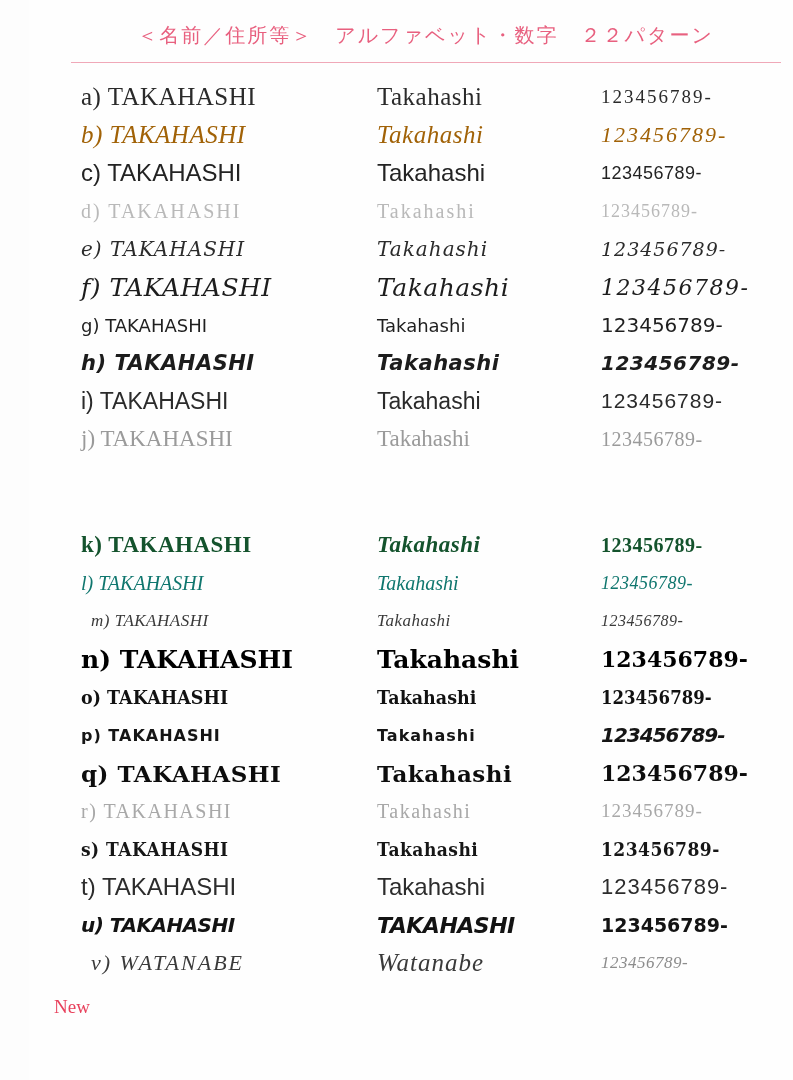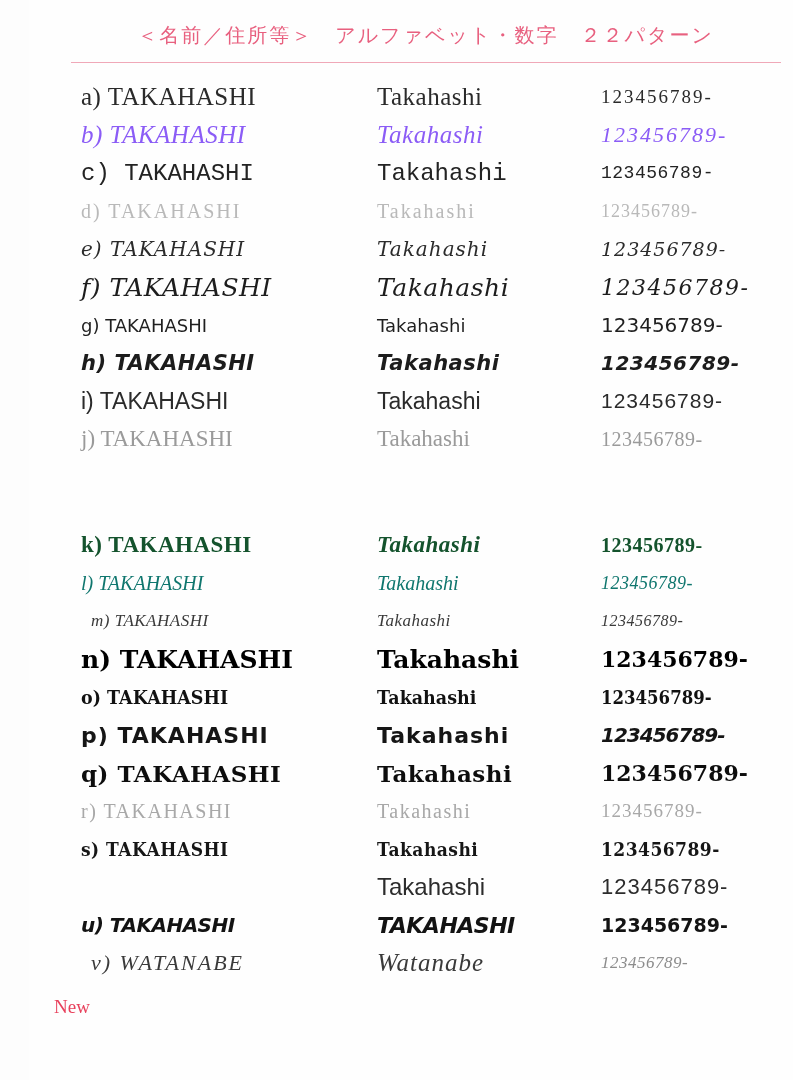--- a/index.html
+++ b/index.html
@@ -94,24 +94,24 @@
     font-size: 19px;
     font-family: "Liberation Serif", serif;
     font-style: normal;
   }
 
   
   
   .s-a  { font-family: "Liberation Serif", serif; font-size: 25px; color: #2a2a2a; font-weight: 400; letter-spacing: 0.5px;}
   .s-a.num { font-size: 19px; letter-spacing: 2px; }
   
-  .s-b  { font-family: "Liberation Serif", serif; font-style: italic; font-size: 25px; color: #8b5cf6; letter-spacing: 0.5px;}
+  .s-b  { font-family: "Liberation Serif", serif; font-style: italic; font-size: 25px; color: #a16207; letter-spacing: 0.5px;}
   .s-b.num { font-size: 22px; letter-spacing: 2px; }
   
-  .s-c  { font-family: Liberation Mono, monospace; font-size: 24px; color: #232323; font-weight: 400;}
+  .s-c  { font-family: Liberation Sans, sans-serif; font-size: 24px; color: #232323; font-weight: 400;}
   .s-c.num { font-size: 18px; letter-spacing: 0.5px; }
   
   .s-d  { font-family: "Liberation Serif", serif; font-size: 20px; color: #b9b9b9; letter-spacing: 2px;}
   .s-d.num { font-size: 18px; letter-spacing: 1px;}
   
   .s-e  { font-family: "DejaVu Serif", serif; font-style: italic; font-size: 20px; color: #2b2b2b; letter-spacing: 1px;}
   .s-e.num { font-size: 19px; letter-spacing: 1px;}
   
   .s-f  { font-family: "DejaVu Serif", serif; font-style: italic; font-size: 25px; color: #1d1d1d; letter-spacing: 0.5px;}
   .s-f.num { font-size: 22px; letter-spacing: 1.5px;}
@@ -137,21 +137,21 @@
   
   .s-m  { font-family: "Liberation Serif", serif; font-style: italic; font-size: 17px; color: #3a3a3a; letter-spacing: 0.5px;}
   .s-m.num { font-size: 16px;}
   
   .s-n  { font-family: "DejaVu Serif", serif; font-weight: 700; font-size: 25px; color: #000; letter-spacing: 0px;}
   .s-n.num { font-size: 22px;}
   
   .s-o  { font-family: "DejaVu Serif", serif; font-weight: 700; font-size: 19px; color: #111; letter-spacing: 0px; transform: scaleX(0.92); transform-origin: left center; display:inline-block;}
   .s-o.num { font-size: 18px;}
   
-  .s-p  { font-family: "DejaVu Sans", sans-serif; font-weight: 700; font-size: 22px; color: #151515; letter-spacing: 1px;}
+  .s-p  { font-family: "DejaVu Sans", sans-serif; font-weight: 700; font-size: 16px; color: #151515; letter-spacing: 1px;}
   .s-p.num { font-size: 20px; font-style: italic; letter-spacing: -1px;}
   
   .s-q  { font-family: "DejaVu Serif", serif; font-weight: 700; font-size: 23px; color: #0d0d0d; letter-spacing: 0.5px;}
   .s-q.num { font-size: 22px; letter-spacing: 0px;}
   
   .s-r  { font-family: "Liberation Serif", serif; font-size: 20px; color: #a8a8a8; letter-spacing: 1.5px;}
   .s-r.num { font-size: 19px; letter-spacing: 1px;}
   
   .s-s  { font-family: "DejaVu Serif", serif; font-weight: 700; font-size: 19px; color: #161616; letter-spacing: 0.5px; transform: scaleX(0.9); transform-origin:left center; display:inline-block;}
   .s-s.num { font-size: 19px;}
@@ -291,20 +291,21 @@
       <span class="col-num s-r num">123456789-</span>
     </div>
 
     <div class="row">
       <span class="col-name s-s"><span>s)</span> <span>TAKAHASHI</span></span>
       <span class="col-mixed s-s">Takahashi</span>
       <span class="col-num s-s num">123456789-</span>
     </div>
 
     <div class="row">
+      <span class="col-name s-t"><span>t)</span> <span>TAKAHASHI</span></span>
       <span class="col-mixed s-t">Takahashi</span>
       <span class="col-num s-t num">123456789-</span>
     </div>
 
     <div class="row">
       <span class="col-name s-u"><span>u)</span> <span>TAKAHASHI</span></span>
       <span class="col-mixed s-u mixed">TAKAHASHI</span>
       <span class="col-num s-u num">123456789-</span>
     </div>
 

